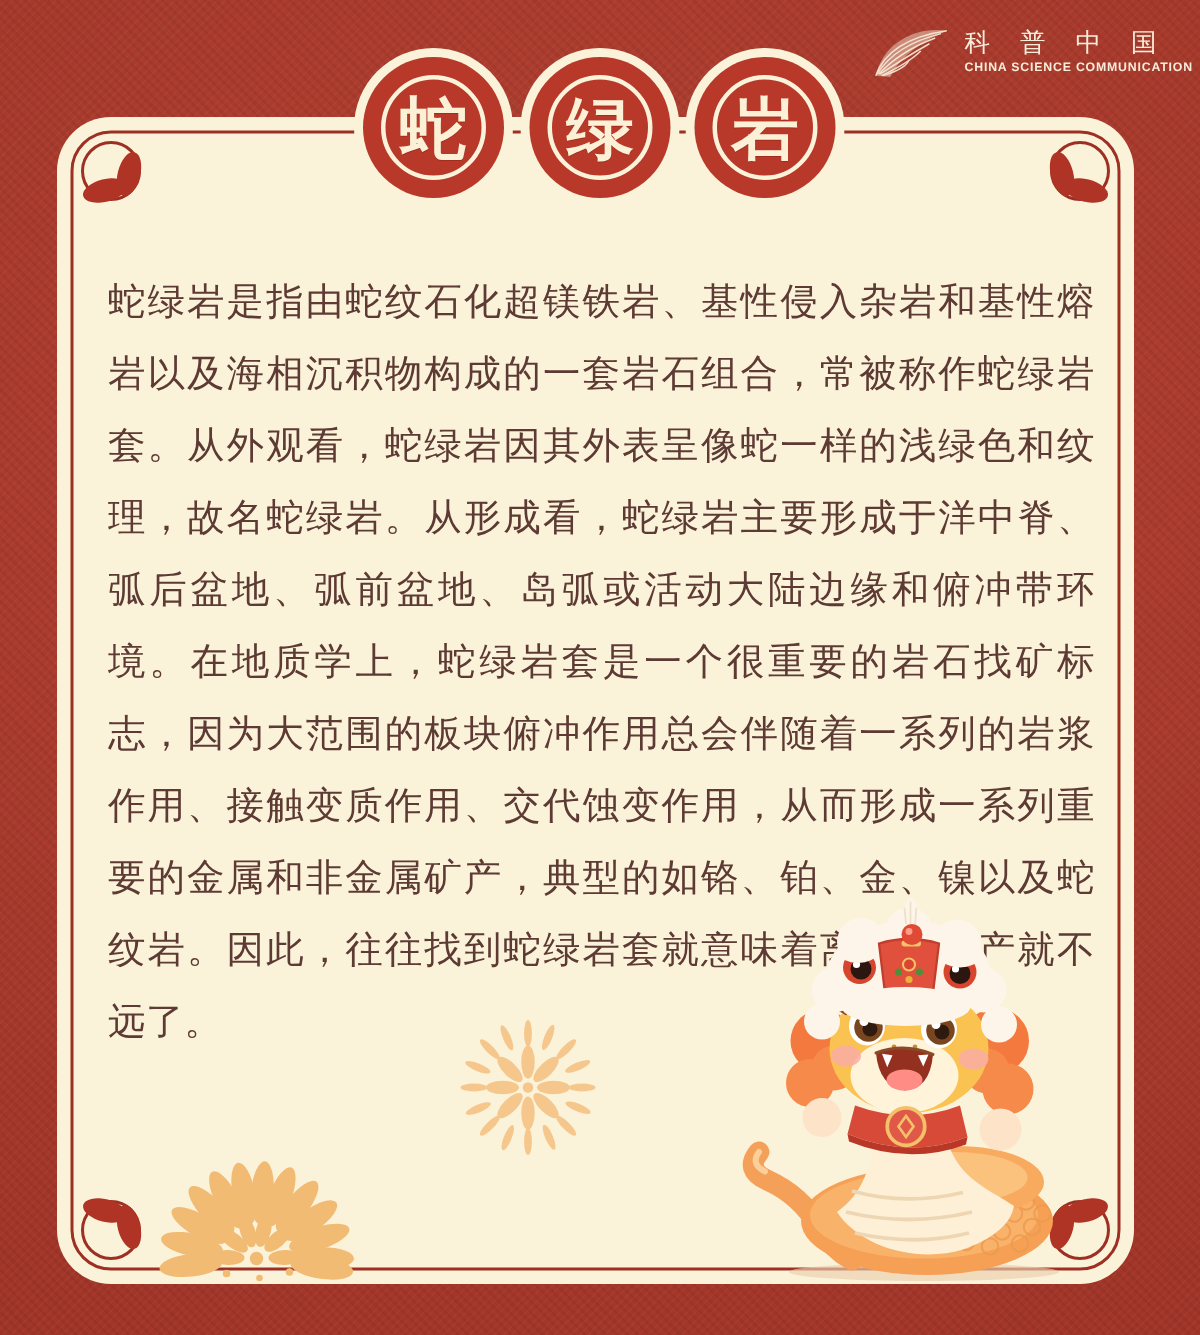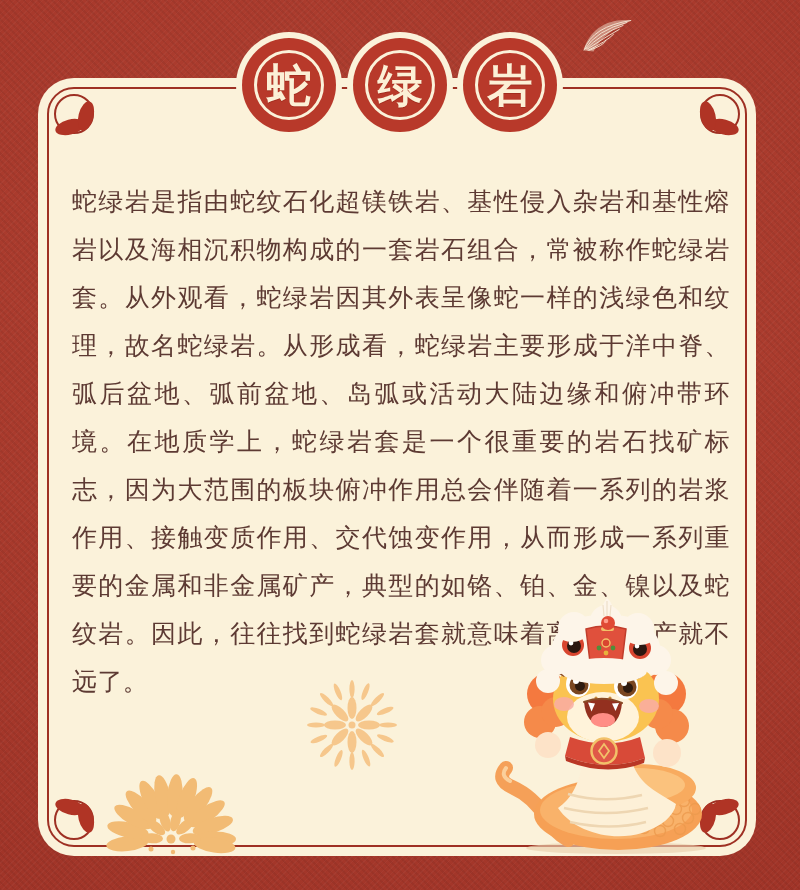--- a/index.html
+++ b/index.html
@@ -281,13 +281,17 @@
     <path d="M5,39 C10,18 30,5 54,8 C38,15 23,24 15,40 Z" fill="#f8edda" opacity=".45"></path>
     <g stroke="#f8edda" stroke-width="1" fill="none" opacity=".9">
       <path d="M5,39 Q14,14 54,8"></path>
       <path d="M6,38 Q18,18 50,10"></path>
       <path d="M7,38 Q22,22 46,13"></path>
       <path d="M8,38 Q26,26 42,17"></path>
       <path d="M9,39 Q28,30 36,22"></path>
       <path d="M10,39 Q26,34 28,28"></path>
     </g>
   </svg>
+  <div class="logo-text">
+    <div class="logo-cn">科普中国</div>
+    <div class="logo-en">CHINA SCIENCE COMMUNICATION</div>
+  </div>
 </div>
 
 </body></html>

